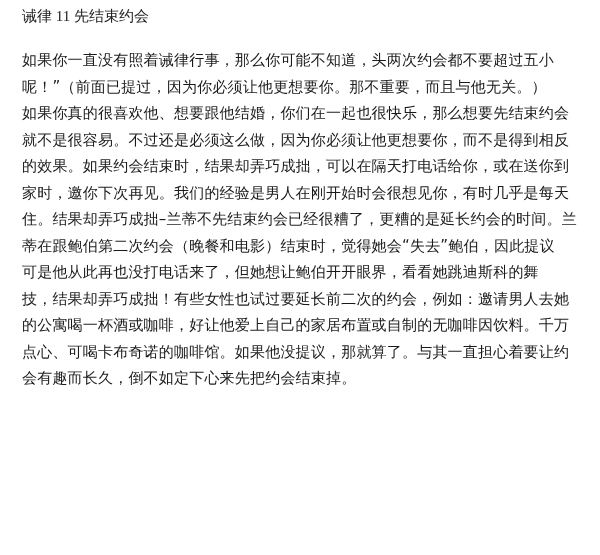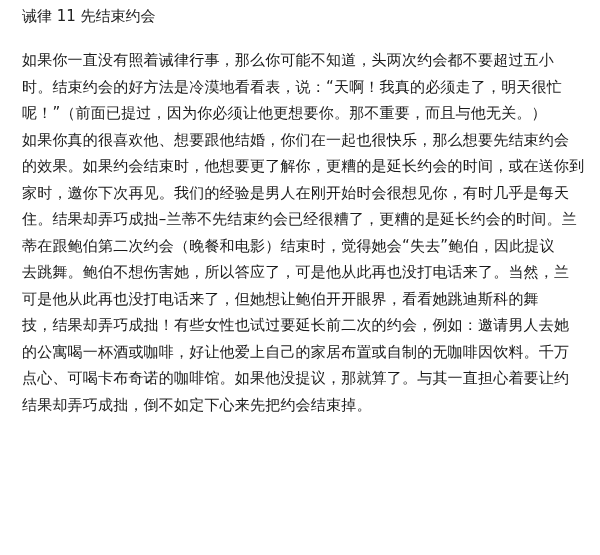--- a/index.html
+++ b/index.html
@@ -20,20 +20,21 @@
       height: 555px;
     }
     .title {
       position: absolute;
       left: 22px;
       top: 6px;
       font-size: 15px;
       line-height: 20px;
       color: #222;
       white-space: nowrap;
+      font-family: Liberation Serif, serif;
     }
     .body-text {
       position: absolute;
       left: 22px;
       top: 47px;
       width: 570px;
     }
     .line {
       font-size: 15px;
       height: 26.5px;
@@ -42,27 +43,26 @@
       letter-spacing: 0.2px;
     }
   </style>
 </head>
 <body>
 
 <div class="page">
   <div class="title">诫律  11  先结束约会</div>
   <div class="body-text">
     <div class="line">如果你一直没有照着诫律行事，那么你可能不知道，头两次约会都不要超过五小</div>
-    <div class="line">时。结束约会的好方法是冷漠地看看表，说：“天啊！我真的必须走了，明天很忙</div>
     <div class="line">呢！”（前面已提过，因为你必须让他更想要你。那不重要，而且与他无关。）</div>
     <div class="line">如果你真的很喜欢他、想要跟他结婚，你们在一起也很快乐，那么想要先结束约会</div>
-    <div class="line">的效果。如果约会结束时，他想要更了解你，更糟的是延长约会的时间，或在送你到</div>
+    <div class="line">就不是很容易。不过还是必须这么做，因为你必须让他更想要你，而不是得到相反</div>
+    <div class="line">的效果。如果约会结束时，结果却弄巧成拙，可以在隔天打电话给你，或在送你到</div>
     <div class="line">家时，邀你下次再见。我们的经验是男人在刚开始时会很想见你，有时几乎是每天</div>
     <div class="line">住。结果却弄巧成拙–兰蒂不先结束约会已经很糟了，更糟的是延长约会的时间。兰</div>
     <div class="line">蒂在跟鲍伯第二次约会（晚餐和电影）结束时，觉得她会“失去”鲍伯，因此提议</div>
-    <div class="line">去跳舞。鲍伯不想伤害她，所以答应了，可是他从此再也没打电话来了。当然，兰</div>
     <div class="line">可是他从此再也没打电话来了，但她想让鲍伯开开眼界，看看她跳迪斯科的舞</div>
     <div class="line">技，结果却弄巧成拙！有些女性也试过要延长前二次的约会，例如：邀请男人去她</div>
     <div class="line">的公寓喝一杯酒或咖啡，好让他爱上自己的家居布置或自制的无咖啡因饮料。千万</div>
     <div class="line">点心、可喝卡布奇诺的咖啡馆。如果他没提议，那就算了。与其一直担心着要让约</div>
-    <div class="line">结果却弄巧成拙，倒不如定下心来先把约会结束掉。</div>
+    <div class="line">会有趣而长久，倒不如定下心来先把约会结束掉。</div>
   </div>
 </div>
 
 </body></html>

